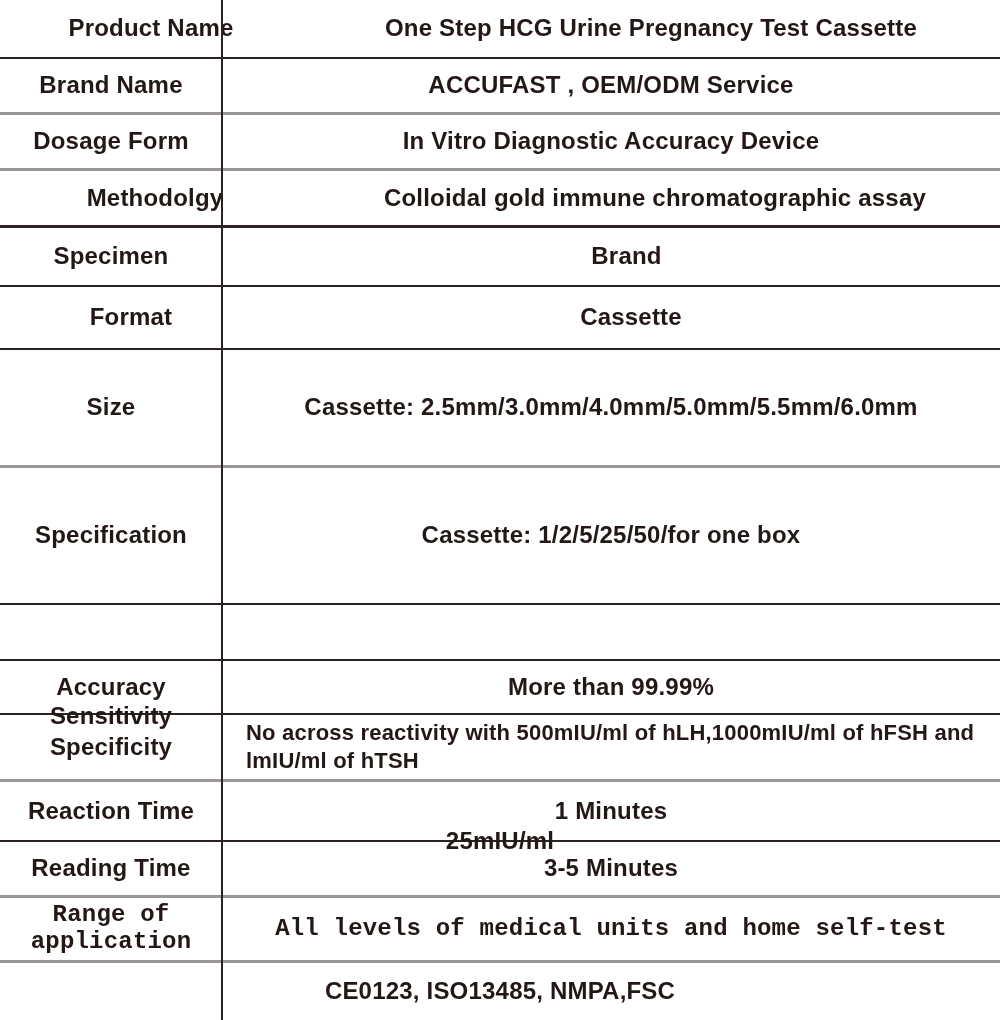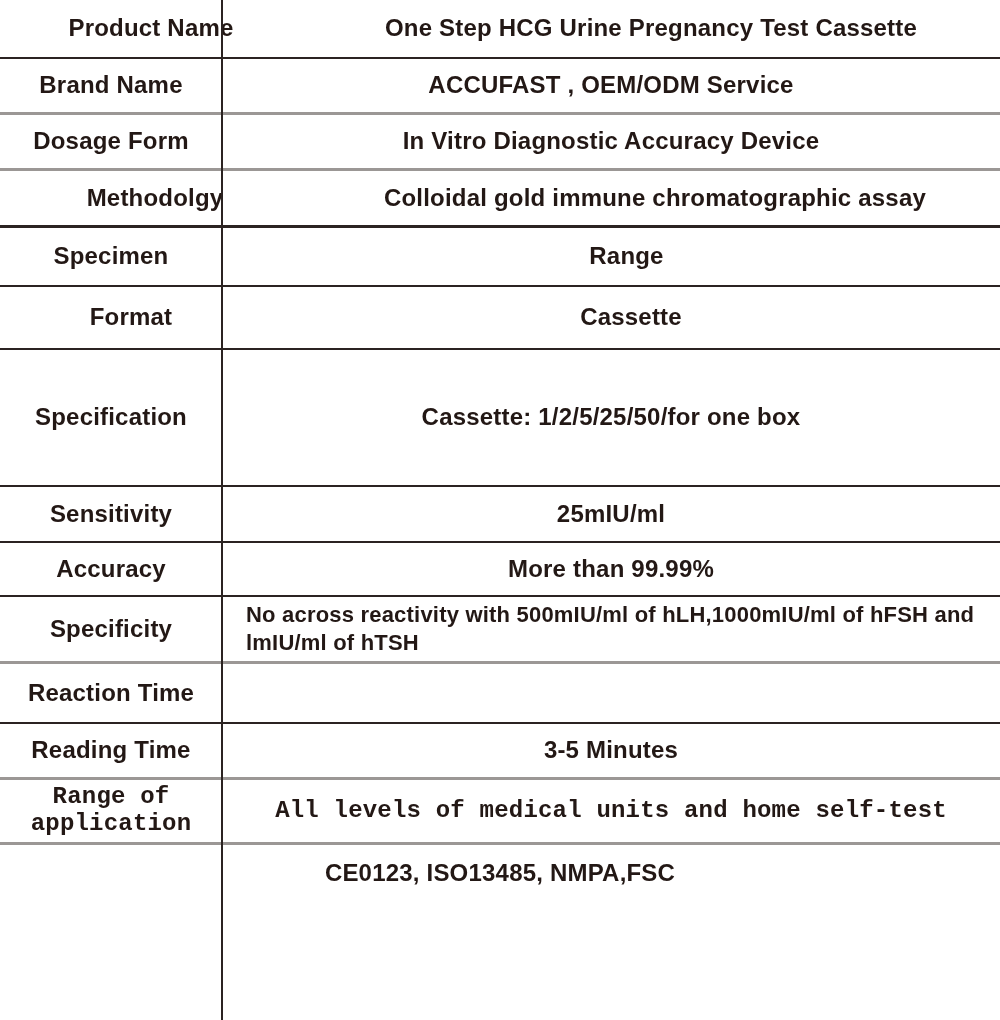--- a/index.html
+++ b/index.html
@@ -38,21 +38,21 @@
   }
   
   .r0 {height:57px; border-bottom:2px solid var(--line-dark);padding-left:40px;}
   .r1 {height:53px; border-bottom:3px solid var(--line-gray);}
   .r2 {height:53px; border-bottom:3px solid var(--line-gray);}
   .r3 {height:54px; border-bottom:3px solid var(--line-dark);padding-left:44px;}
   .r4 {height:57px; border-bottom:2px solid var(--line-dark);gap:31px;}
   .r5 {height:61px; border-bottom:2px solid var(--line-dark);padding-left:20px;}
   .r6 {height:115px;border-bottom:3px solid var(--line-gray);}
   .r7 {height:135px;border-bottom:2px solid var(--line-dark);}
-  .r8 {height:54px; border-bottom:2px solid var(--line-dark);}
+  .r8 {height:54px; border-bottom:2px solid var(--line-dark);flex-direction:column;}
   .r9 {height:52px; border-bottom:2px solid var(--line-dark);}
   .r10{height:64px; border-bottom:3px solid var(--line-gray);}
   .r11{height:58px; border-bottom:2px solid var(--line-dark);}
   .r12{height:53px; border-bottom:3px solid var(--line-gray);}
   .r13{height:62px; border-bottom:3px solid var(--line-gray);font-family:Liberation Mono, monospace;}
   .r14{height:57px;}
   
   .r10 .cell-value{font-size:22px;line-height:1.28;padding-left:24px;}
   .vline{
     position:absolute;left:221px;top:0;
@@ -80,28 +80,32 @@
     <div class="cell-value">In Vitro Diagnostic Accuracy Device</div>
   </div>
 
   <div class="row r3">
     <div class="cell-label">Methodolgy</div>
     <div class="cell-value">Colloidal gold immune chromatographic assay</div>
   </div>
 
   <div class="row r4">
     <div class="cell-label">Specimen</div>
-    <div class="cell-value">Range</div>
+    <div class="cell-value">Brand</div>
   </div>
 
   <div class="row r5">
     <div class="cell-label">Format</div>
     <div class="cell-value">Cassette</div>
   </div>
 
+  <div class="row r6">
+    <div class="cell-label">Size</div>
+    <div class="cell-value">Cassette: 2.5mm/3.0mm/4.0mm/5.0mm/5.5mm/6.0mm</div>
+  </div>
 
   <div class="row r7">
     <div class="cell-label">Specification</div>
     <div class="cell-value">Cassette: 1/2/5/25/50/for one box</div>
   </div>
 
   <div class="row r8">
     <div class="cell-label">Sensitivity</div>
     <div class="cell-value">25mIU/ml</div>
   </div>
@@ -111,20 +115,21 @@
     <div class="cell-value">More than 99.99%</div>
   </div>
 
   <div class="row r10">
     <div class="cell-label">Specificity</div>
     <div class="cell-value">No across reactivity with 500mIU/ml of hLH,1000mIU/ml of hFSH and lmIU/ml of hTSH</div>
   </div>
 
   <div class="row r11">
     <div class="cell-label">Reaction Time</div>
+    <div class="cell-value">1 Minutes</div>
   </div>
 
   <div class="row r12">
     <div class="cell-label">Reading Time</div>
     <div class="cell-value">3-5 Minutes</div>
   </div>
 
   <div class="row r13">
     <div class="cell-label">Range of application</div>
     <div class="cell-value">All levels of medical units and home self-test</div>

